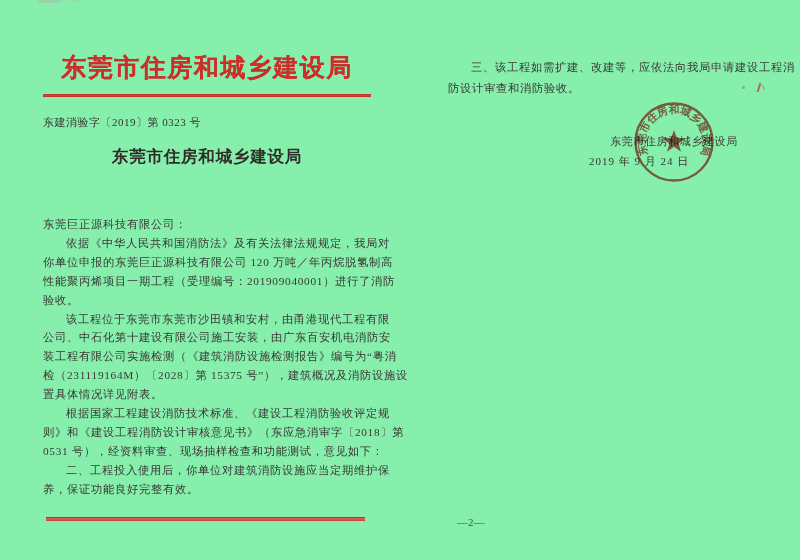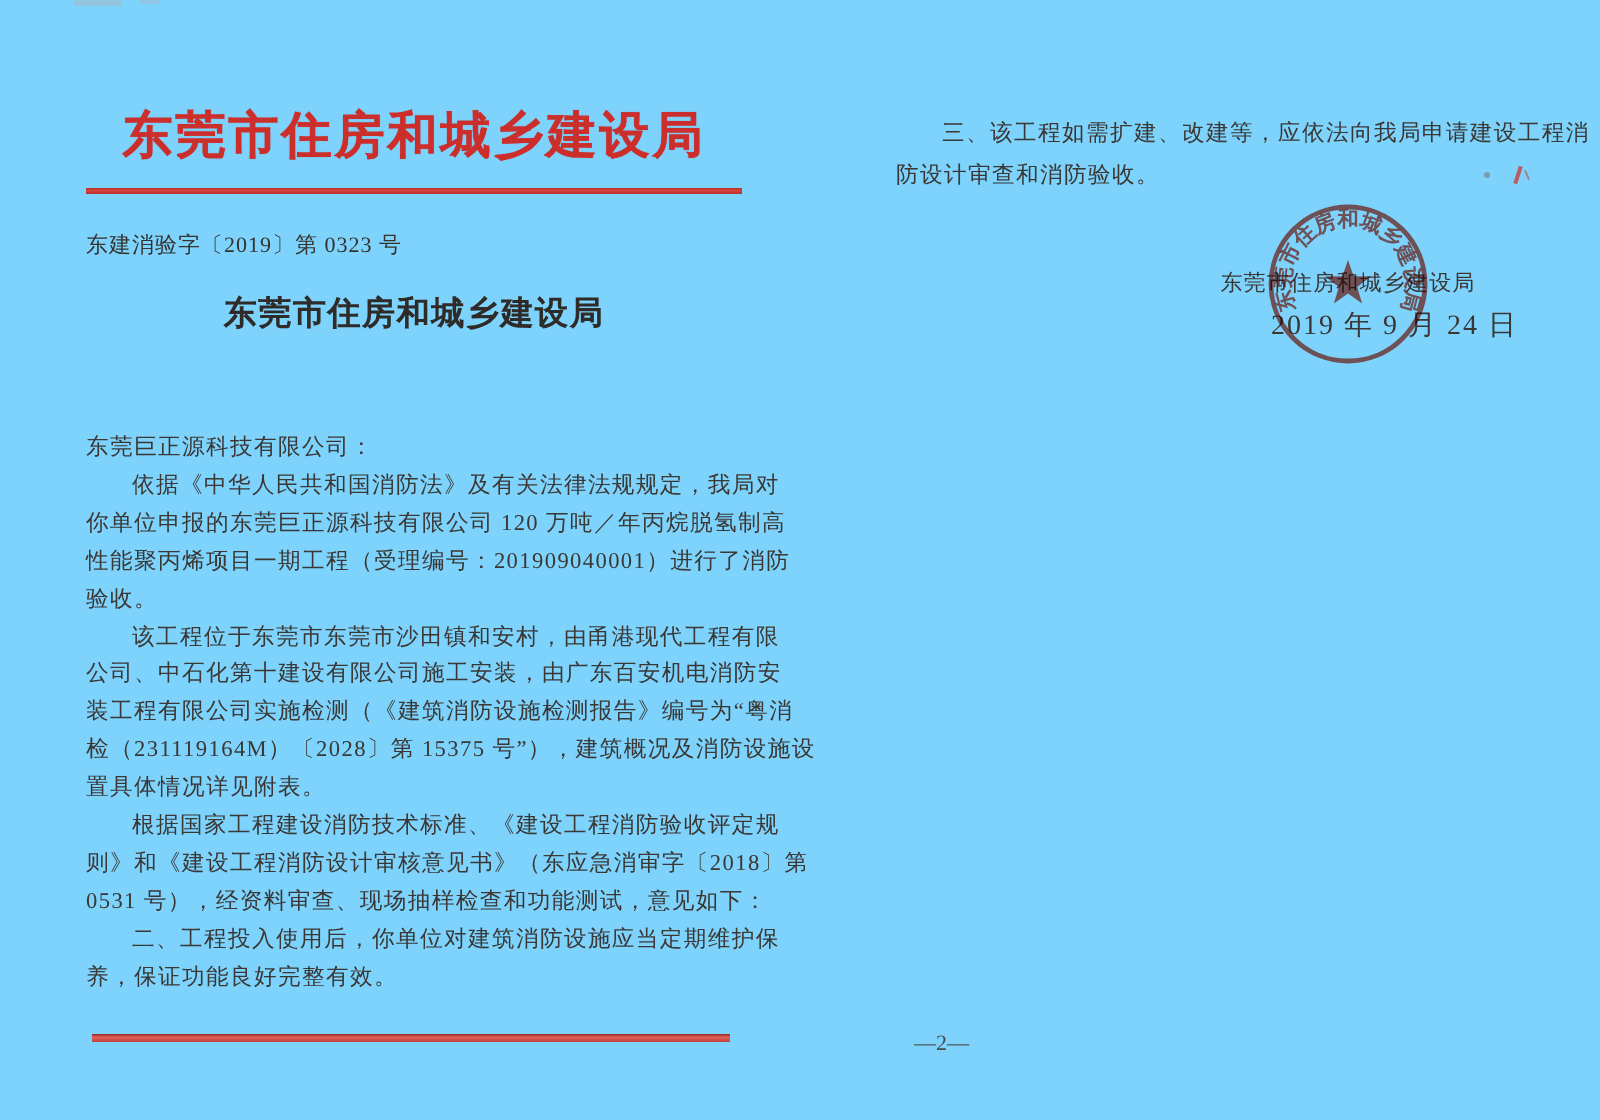--- a/index.html
+++ b/index.html
@@ -1,17 +1,17 @@
 <!DOCTYPE html>
 <html><head>
 <meta charset="utf-8">
 <style>
   html,body{margin:0;padding:0;background:#ffffff;}
   .scan{
-    position:relative;width:800px;height:560px;background:#7dd3fc;overflow:hidden;
+    position:relative;width:800px;height:560px;background:#86efac;overflow:hidden;
     font-family:"Liberation Serif","DejaVu Serif",serif;color:#3a3734;
   }
   .page{position:absolute;top:0;height:560px;}
   .page-left{left:43px;width:328px;}
   .page-right{left:428px;width:340px;}
 
   
   .masthead{
     position:absolute;top:51px;left:0;width:100%;text-align:center;
     font-size:25px;font-weight:bold;letter-spacing:1.5px;color:#cc2f2b;
@@ -41,22 +41,22 @@
     position:absolute;top:517px;left:3px;width:319px;height:3.5px;
     background:linear-gradient(#8f2724,#e2605a 40%,#c2403a);
   }
 
   
   .signer{
     position:absolute;top:134px;left:161px;width:170px;text-align:center;
     font-size:11px;letter-spacing:.6px;color:#3a3734;white-space:nowrap;
   }
   .sign-date{
-    position:absolute;top:154px;left:161px;width:170px;text-align:right;
-    font-size:14px;letter-spacing:1px;color:#3a3734;white-space:nowrap;
+    position:absolute;top:154px;left:161px;width:170px;text-align:left;
+    font-size:11px;letter-spacing:1px;color:#3a3734;white-space:nowrap;
   }
   .seal{
     position:absolute;left:198px;top:94px;width:96px;height:96px;
     mix-blend-mode:multiply;opacity:.88;
   }
   .page-number{
     position:absolute;top:516px;left:29px;font-size:11px;color:#4a4a48;letter-spacing:0;
   }
   .stray-dot{
     position:absolute;left:314px;top:86px;width:3px;height:3px;border-radius:50%;

